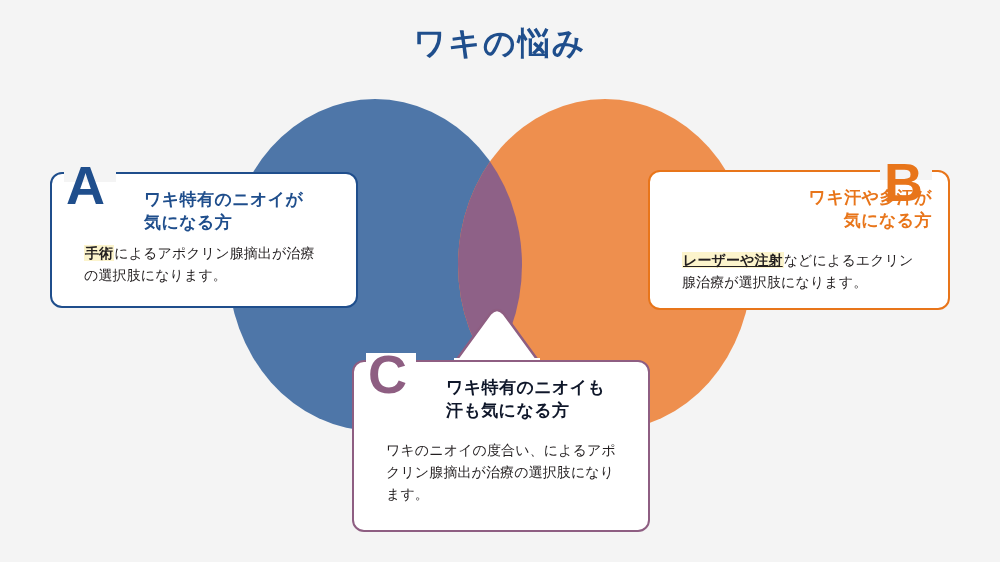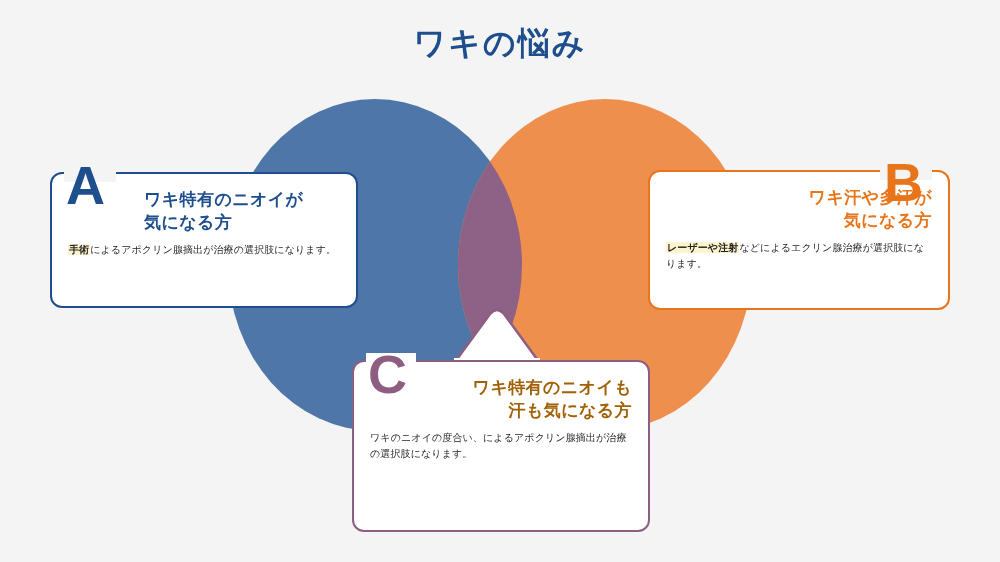--- a/index.html
+++ b/index.html
@@ -76,25 +76,25 @@
   }
   .heading {
     font-size: 17px;
     font-weight: bold;
     line-height: 1.38;
     letter-spacing: 0.4px;
     margin: 0 0 7px 0;
     white-space: pre-line;
   }
   .body-text {
-    font-size: 10px;
+    font-size: 14px;
     line-height: 1.58;
     color: #231f20;
     letter-spacing: 0.1px;
-    margin: 0;
+    margin: 16px;
   }
   .body-text .kw {
     font-weight: bold;
     background: #FCF4CC;
     padding: 0 1px;
   }
 
   
   .letter {
     position: absolute;
@@ -214,34 +214,34 @@
       <p class="body-text"><span class="kw" style="background: rgb(252, 244, 204);">手術</span><span>によるアポクリン腺摘出が治療の選択肢になります。</span></p>
     </div>
   </div>
   <div id="gap-a"></div>
   <div class="letter" id="letter-a" style="color: rgb(31, 78, 140);">A</div>
 
   <div class="box" id="box-b" style="border-color: rgb(232, 117, 26);">
     <div class="box-inner">
       <div class="heading" style="color: rgb(232, 117, 26);">ワキ汗や多汗が
 気になる方</div>
-      <p class="body-text"><span class="kw" style="background: rgb(252, 244, 204);">レーザーや注射</span><span>などによるエクリン腺治療が選択肢になります。</span></p>
+      <p class="body-text"><span class="kw" style="background: rgb(252, 244, 204); text-decoration: underline;">レーザーや注射</span><span>などによるエクリン腺治療が選択肢になります。</span></p>
     </div>
   </div>
   <div id="gap-b"></div>
   <div class="letter" id="letter-b" style="color: rgb(232, 117, 26);">B</div>
 
   <svg id="tail-c" viewBox="0 0 96 62">
     <path d="M 0 60 L 38 8 Q 45 0 52 8 L 90 60 Z" fill="#ffffff" stroke="#8E5E82" stroke-width="2.5" stroke-linejoin="round"></path>
     <rect x="2" y="52" width="86" height="12" fill="#ffffff"></rect>
   </svg>
 
   <div class="box" id="box-c" style="border-color: rgb(142, 94, 130);">
     <div class="box-inner">
-      <div class="heading" style="color: #a16207; text-align: right;">ワキ特有のニオイも
+      <div class="heading" style="color: #0f172a;">ワキ特有のニオイも
 汗も気になる方</div>
       <p class="body-text">ワキのニオイの度合い、によるアポクリン腺摘出が治療の選択肢になります。</p>
     </div>
   </div>
   <div id="gap-c"></div>
   <div class="letter" id="letter-c" style="color: rgb(142, 94, 130);">C</div>
 
 </div>
 
 </body></html>

